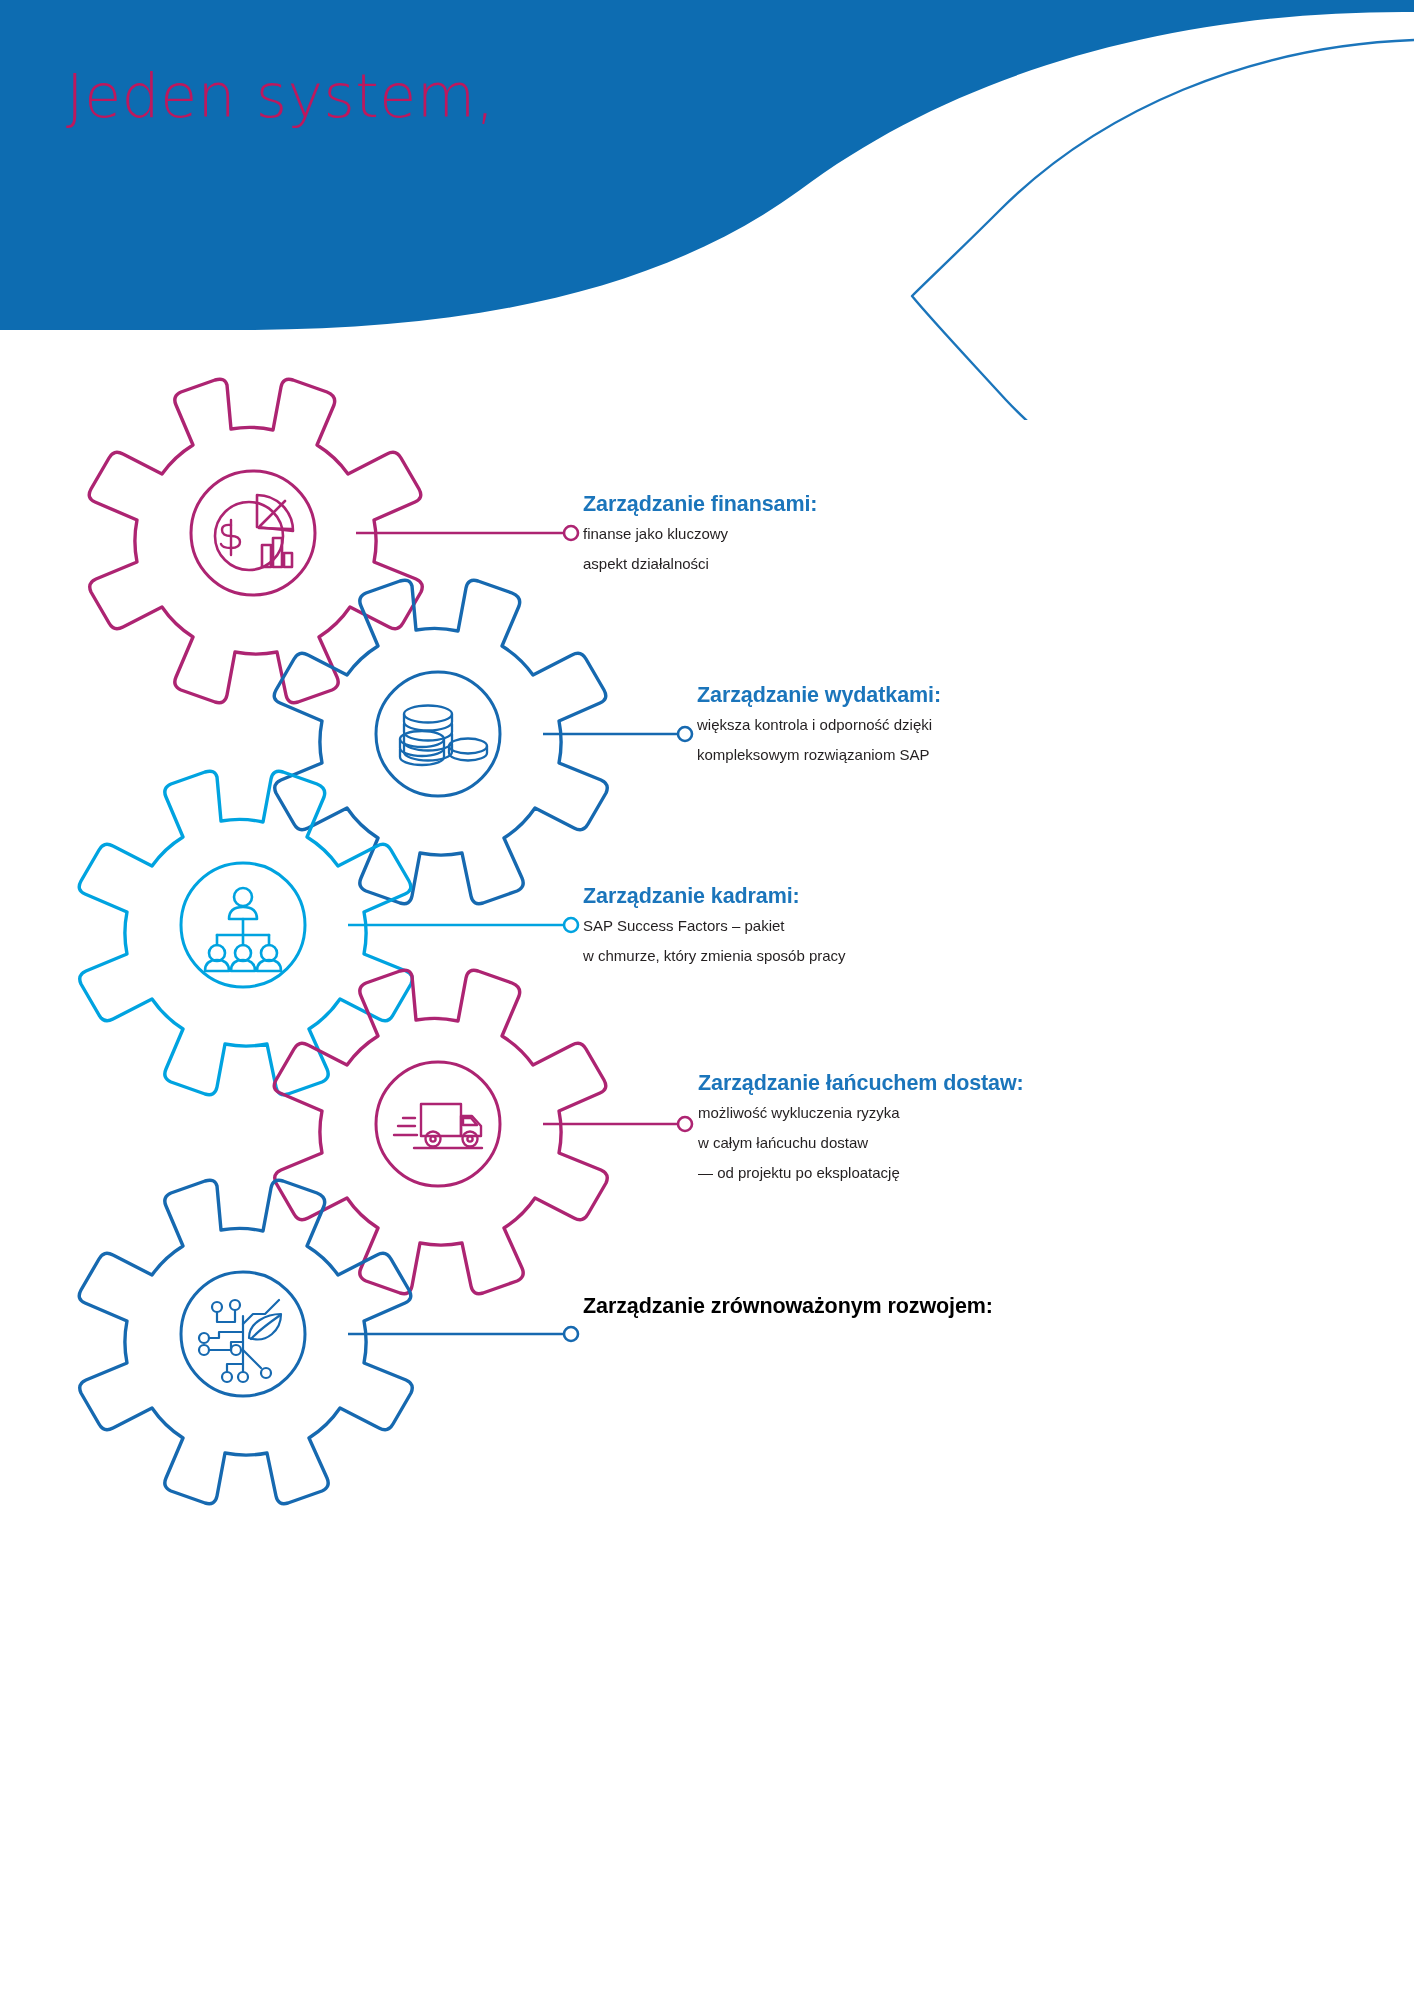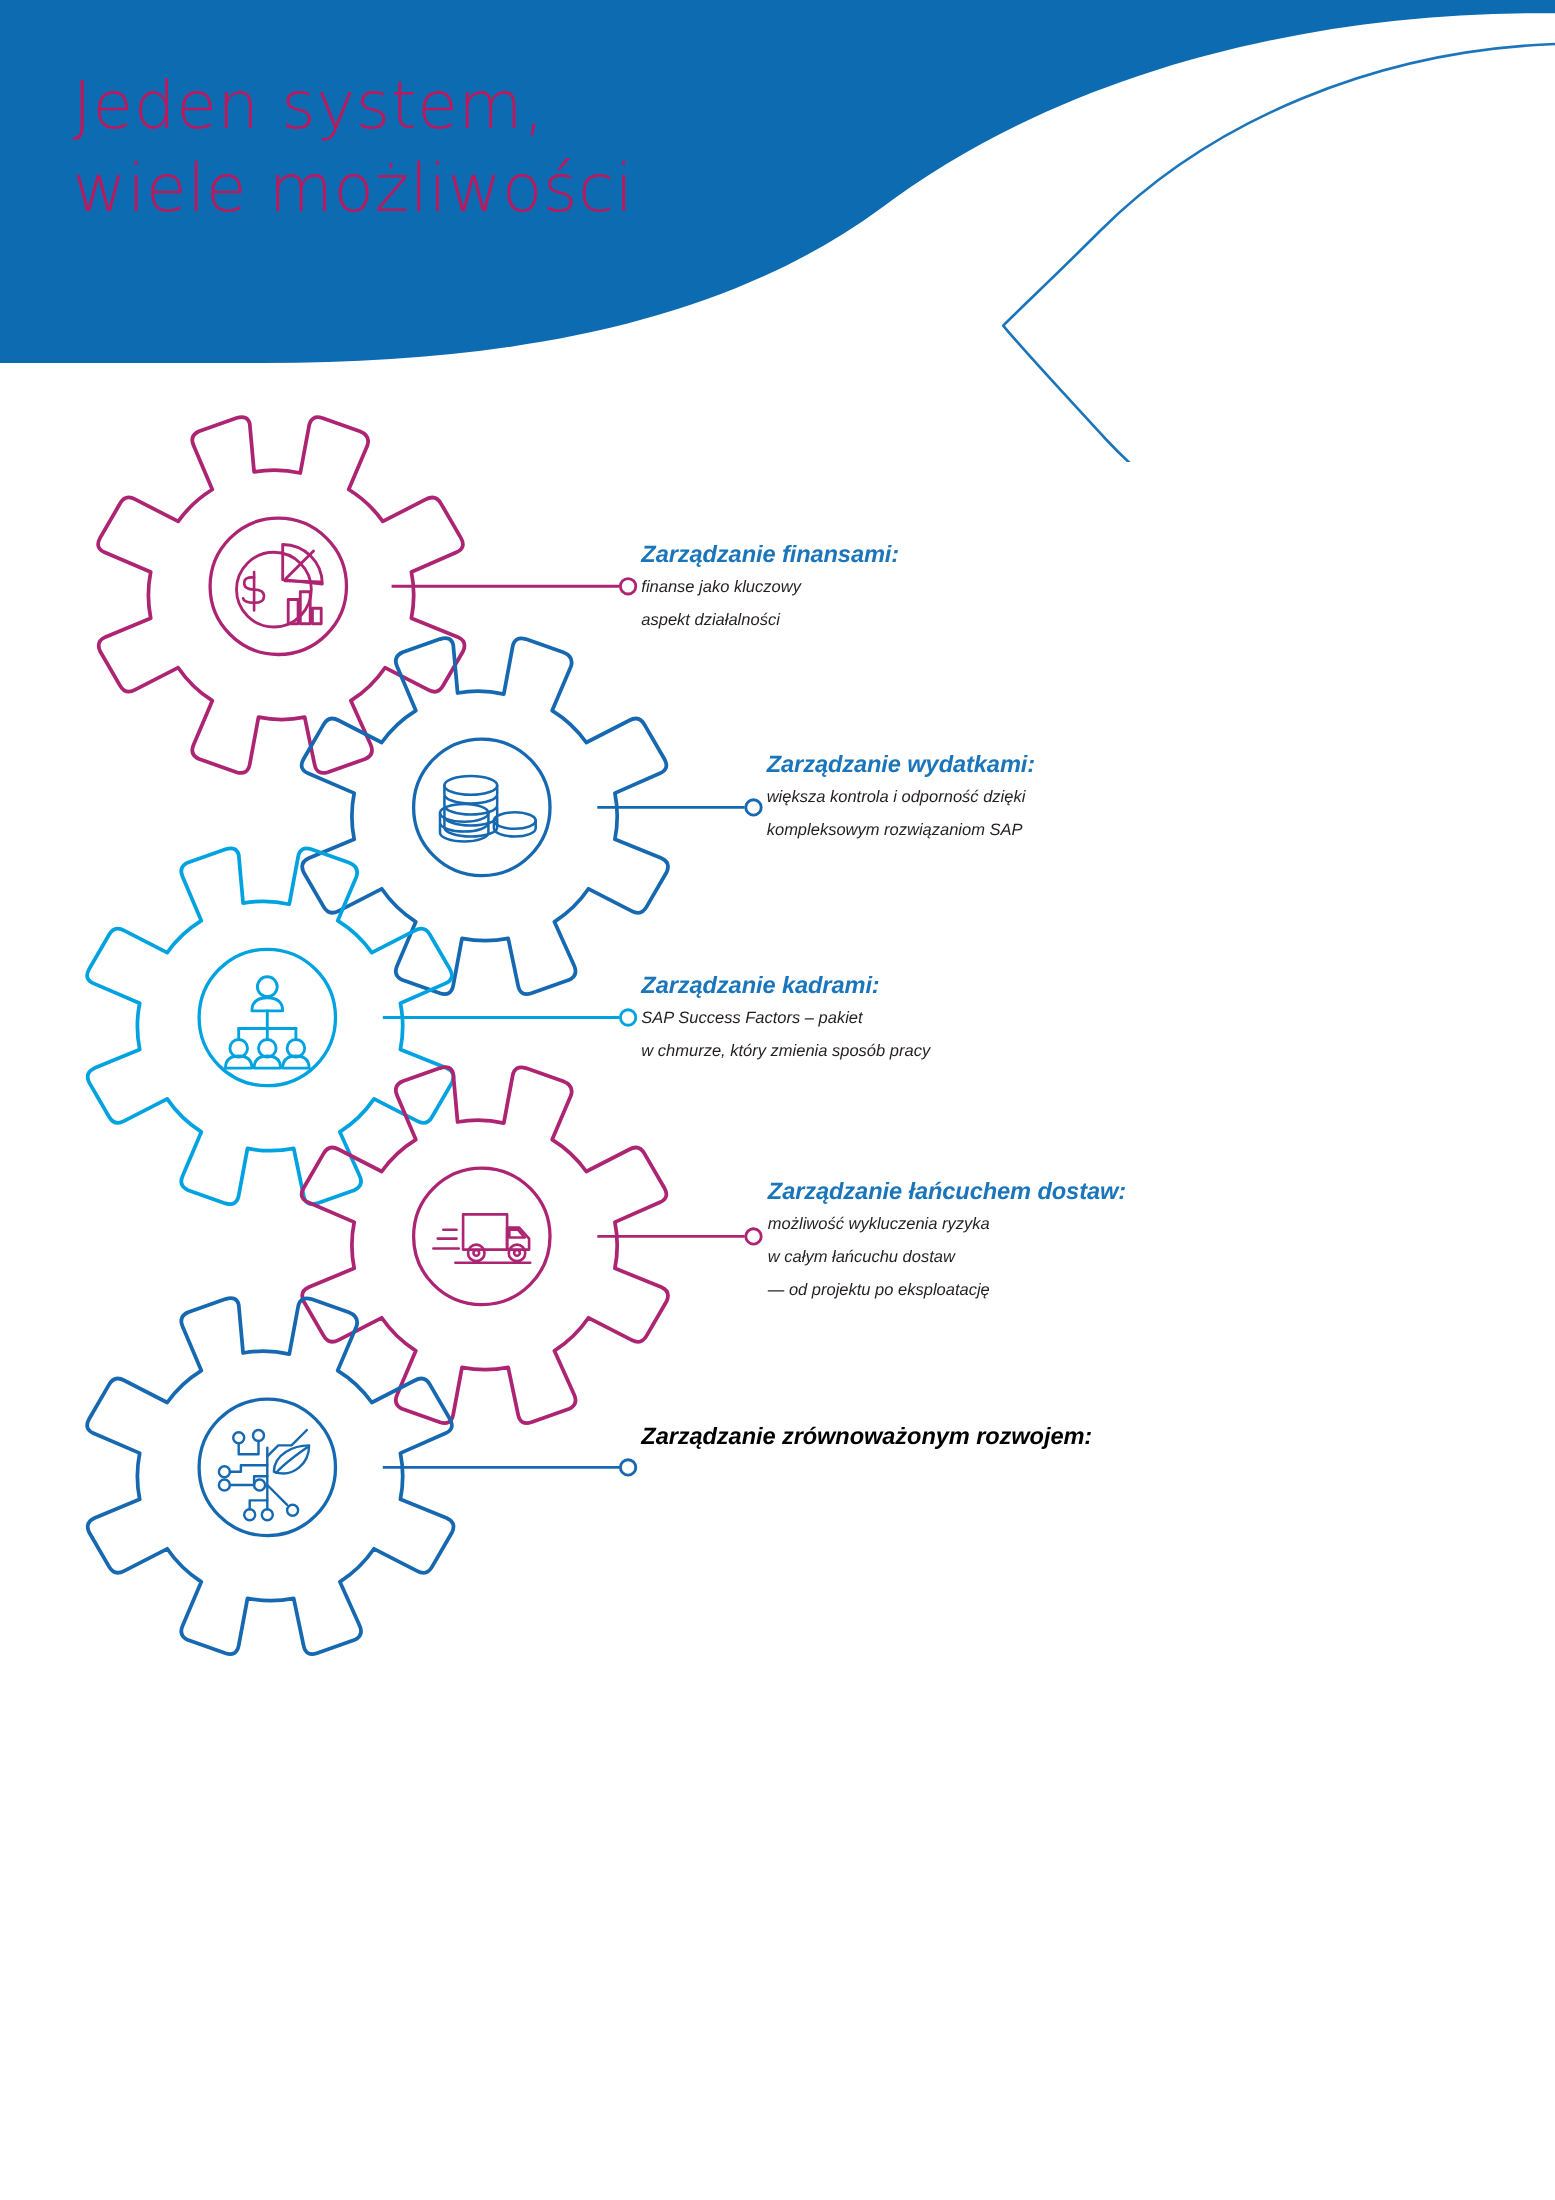--- a/index.html
+++ b/index.html
@@ -10,21 +10,21 @@
   #header-band{position:absolute;left:0;top:0;width:1414px;height:420px;}
   #title-block{position:absolute;left:66px;top:58px;width:620px;}
   .title-line{color:#be185d;font-size:60px;line-height:76px;font-weight:300;
               letter-spacing:.5px;white-space:nowrap;
               font-family:"DejaVu Sans","Liberation Sans",sans-serif;}
 
   
   #diagram{position:absolute;left:0;top:0;width:1414px;height:2000px;}
 
   
-  .callout{position:absolute;font-style:italic;}
+  .callout{position:absolute;}
   .callout .chead{font-weight:bold;font-size:21.5px;line-height:30px;
                   letter-spacing:-0.1px;white-space:nowrap;}
   .callout .cbody{font-size:15px;line-height:30px;color:#231f20;
                   white-space:nowrap;}
 
   #callout-1{left:583px;top:489px;}
   #callout-2{left:697px;top:680px;}
   #callout-3{left:583px;top:881px;}
   #callout-4{left:698px;top:1068px;}
   #callout-5{left:583px;top:1291px;}
@@ -43,21 +43,20 @@
     <path d="M1414,40
              C1250,46 1100,110 1000,210
              C960,250 930,278 912,296
              C930,318 962,352 1006,400
              C1100,500 1250,560 1414,566" fill="none" stroke="#1b75bb" stroke-width="2.4" stroke-linecap="round" stroke-linejoin="round"></path>
   </svg>
 </div>
 
 <div id="title-block">
   <div class="title-line">Jeden system,</div>
-  <div class="title-line">wiele możliwości</div>
 </div>
 
 <div id="diagram">
 <svg width="1414" height="2000" viewBox="0 0 1414 2000" xmlns="http://www.w3.org/2000/svg">
   <defs>
 
     <g id="gear-shape">
       <path d="M 0,-100
                A 100,100 0 0,1 0,-100"></path>
     </g>

